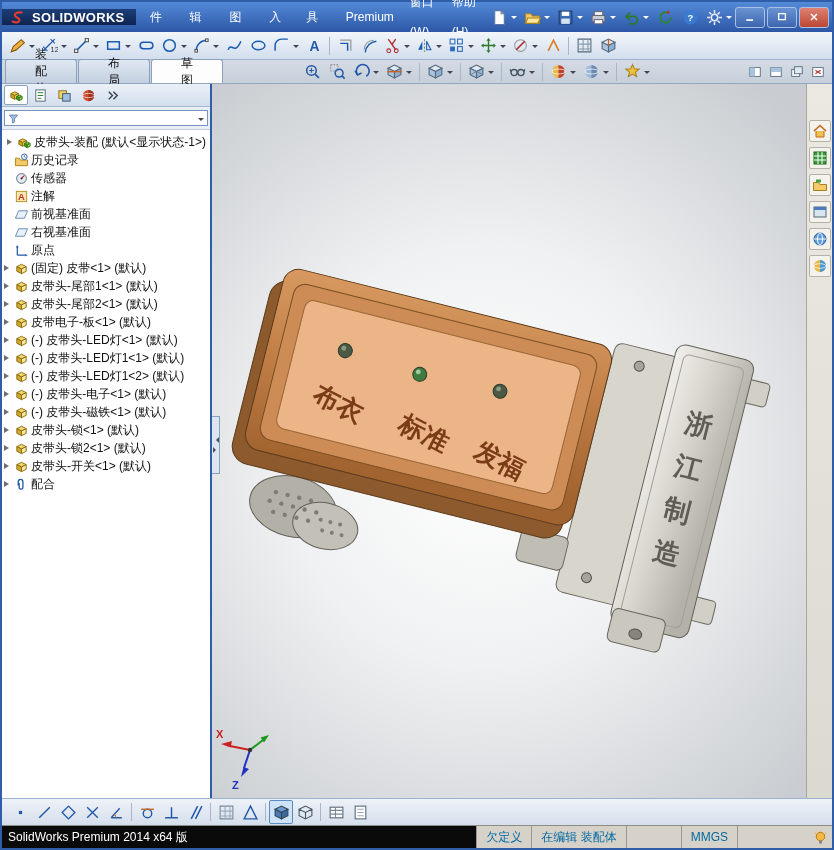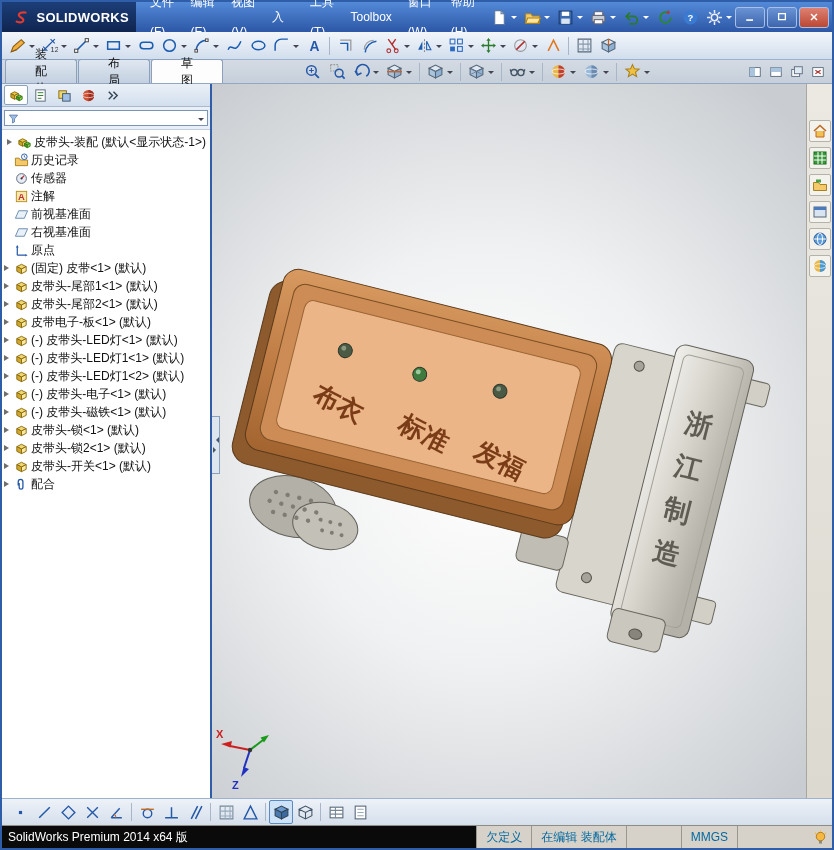--- a/index.html
+++ b/index.html
@@ -1,21 +1,21 @@
 <!DOCTYPE html>
 <html><head>
 <meta charset="utf-8">
 <style>
 html,body{margin:0;padding:0;}
 body{width:834px;height:850px;overflow:hidden;font-family:"Liberation Sans","DejaVu Sans",sans-serif;font-size:12px;color:#111;background:#9aa4b0;}
 .app{width:834px;height:850px;border:2px solid #2f5da8;display:flex;flex-direction:column;background:#cfd8e4;box-sizing:border-box;}
 
 
 .titlebar{height:30px;flex:0 0 30px;background:linear-gradient(#538ad8,#2c57a6);display:flex;align-items:center;}
-.logo{width:134px;height:30px;flex:0 0 134px;background:linear-gradient(#1c3e78,#0f2550);display:flex;align-items:center;gap:5px;padding:0 7px;box-sizing:border-box;justify-content:flex-end;}
+.logo{width:134px;height:16px;flex:0 0 134px;background:linear-gradient(#1c3e78,#0f2550);display:flex;align-items:center;gap:5px;padding:0 7px;box-sizing:border-box;}
 .logo .ic svg{width:18px;height:16px;display:block;}
 .logo-text{color:#fff;font-weight:bold;font-size:13px;letter-spacing:.3px;}
 .menubar{display:flex;align-items:center;height:100%;margin-left:6px;}
 .menu-item{padding:0 8px;line-height:30px;color:#fff;font-size:12px;cursor:default;}
 .std-toolbar{display:flex;align-items:center;margin-left:4px;gap:1px;}
 .win-controls{margin-left:auto;display:flex;gap:2px;padding-right:3px;}
 .win-btn{width:28px;height:19px;border:1px solid #a9c0e4;border-radius:3px;background:linear-gradient(#6a93d4,#3c65ad);display:inline-flex;align-items:center;justify-content:center;}
 .win-btn svg{width:12px;height:12px;display:block;}
 .win-btn.k-close{background:linear-gradient(#de8173,#bb4733);}
 
@@ -105,21 +105,21 @@
   <div class="menu-item"><span>文件(F)</span></div>
 
   <div class="menu-item"><span>编辑(E)</span></div>
 
   <div class="menu-item"><span>视图(V)</span></div>
 
   <div class="menu-item"><span>插入(I)</span></div>
 
   <div class="menu-item"><span>工具(T)</span></div>
 
-  <div class="menu-item"><span>Toolbox</span></div>
+  <div class="menu-item"><span>Premium</span></div>
 
   <div class="menu-item"><span>窗口(W)</span></div>
 
   <div class="menu-item"><span>帮助(H)</span></div>
 </div>
     <div class="std-toolbar">
   <span class="tb k-new has-dd">
           <span class="ic">
             <svg viewBox="0 0 16 16">
               <path d="M3.5 1.5h6l3 3v10h-9z" fill="#fff" stroke="#5a78a0"></path>

